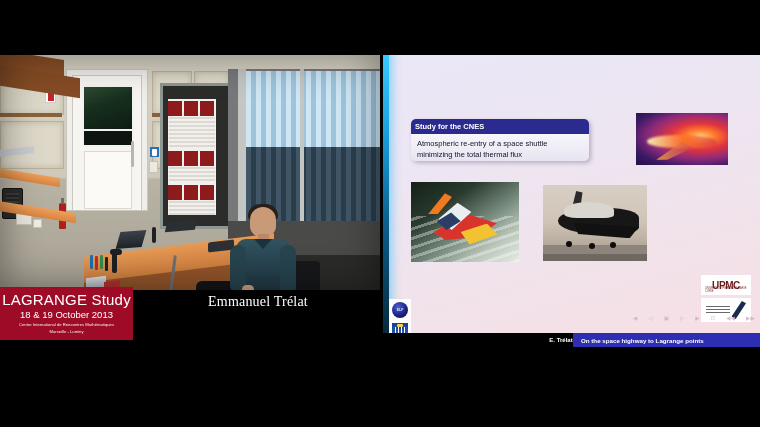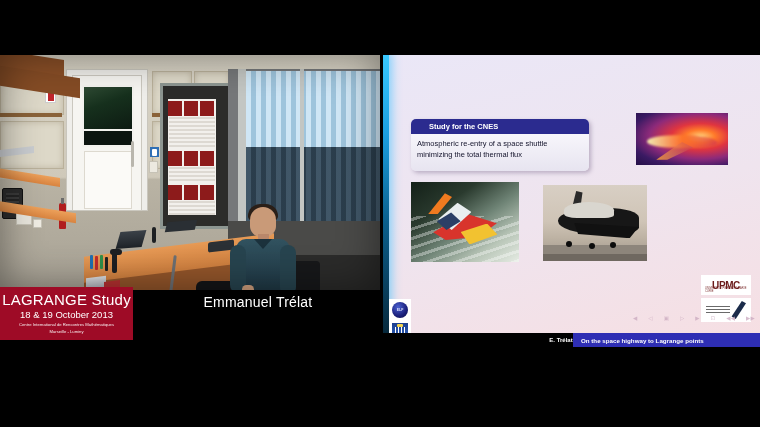--- a/index.html
+++ b/index.html
@@ -98,23 +98,23 @@
          background:linear-gradient(165deg,#eae7f7 0%,#efe4ee 55%,#f6dfe3 100%);overflow:hidden;}
   .slide-glow{position:absolute;left:-6px;top:0;width:12px;height:280px;
         background:linear-gradient(180deg,#39c8ff 0%,#1b9fe0 28%,#0b5f8c 60%,#07283b 100%);
         box-shadow:0 0 10px 3px rgba(50,190,255,.55);}
   .slide-title{position:absolute;left:8px;top:4px;width:369px;height:22px;
         background:linear-gradient(90deg,#2323a8 0%,#242487 35%,#161652 70%,#0b0b24 100%);
         color:#fff;font-size:13px;line-height:22px;padding-left:12px;box-sizing:border-box;letter-spacing:.2px;}
 
   .cnes-box{position:absolute;left:28px;top:64px;width:178px;border-radius:5px;overflow:hidden;
         box-shadow:2px 2px 4px rgba(90,70,110,.35);}
-  .cnes-head{background:#2b2b8f;color:#fff;font-size:7.5px;padding:3px 18px;font-weight:bold;}
+  .cnes-head{background:#2b2b8f;color:#fff;font-size:7.5px;padding:3px 4px;font-weight:bold;}
   .cnes-body{background:linear-gradient(180deg,#f7f6fb 0%,#e7e4f0 100%);color:#14142c;
-        font-size:7.5px;padding:5px 6px 10px 6px;line-height:1.45;}
+        font-size:7.5px;padding:5px 6px 0 6px;line-height:1.45;}
 
   .img-thermal{position:absolute;left:253px;top:58px;width:92px;height:52px;
         background:radial-gradient(ellipse at 70% 45%,#ffd27a 0%,#ff7a2a 16%,#e0353f 32%,#8d2a7a 56%,#3a1a63 78%,#241047 100%);}
   .img-thermal .tb{position:absolute;left:12%;top:42%;width:76%;height:26%;border-radius:50% 60% 40% 50%;
         background:linear-gradient(90deg,rgba(255,255,180,.9),rgba(255,120,40,.8),rgba(200,40,90,.5));filter:blur(1px);}
   .img-thermal .tw{position:absolute;left:22%;top:56%;width:40%;height:34%;
         background:linear-gradient(60deg,rgba(255,160,60,.85),rgba(160,40,120,.3));clip-path:polygon(0 100%,70% 0,100% 30%,30% 100%);}
 
   .img-sim{position:absolute;left:28px;top:127px;width:108px;height:80px;
         background:linear-gradient(145deg,#132018 0%,#2a3a2e 30%,#6f8476 55%,#b9c6b8 78%,#e6ece4 100%);}
@@ -179,21 +179,21 @@
   .sb-title{position:absolute;left:190px;top:0;width:187px;height:14px;background:#2e2eb4;color:#fff;
         font-size:6.2px;font-weight:bold;display:flex;align-items:center;padding-left:8px;box-sizing:border-box;}
 
   .lagrange-logo{position:absolute;left:0;top:287px;width:133px;height:53px;background:#9e0b26;
         display:flex;flex-direction:column;align-items:center;justify-content:center;color:#fff;}
   .ll-1{font-size:15px;letter-spacing:.2px;line-height:1.05;}
   .ll-1 b{font-weight:400;}
   .ll-2{font-size:9.5px;margin-top:1px;}
   .ll-3{font-size:4.2px;margin-top:2px;opacity:.92;line-height:1.3;text-align:center;}
 
-  .caption{position:absolute;left:133px;top:290px;width:250px;height:50px;text-align:center;color:#fff;}
+  .caption{position:absolute;left:133px;top:290px;width:250px;height:50px;text-align:center;color:#fff;font-family:Liberation Serif, serif;}
   .cap-name{font-size:14px;margin-top:4px;letter-spacing:.2px;}
   .cap-sub{font-size:10px;margin-top:6px;font-weight:bold;}
 </style>
 </head>
 <body>
 
 <div id="stage">
 
   <div id="video">
     <div class="wall"></div>

